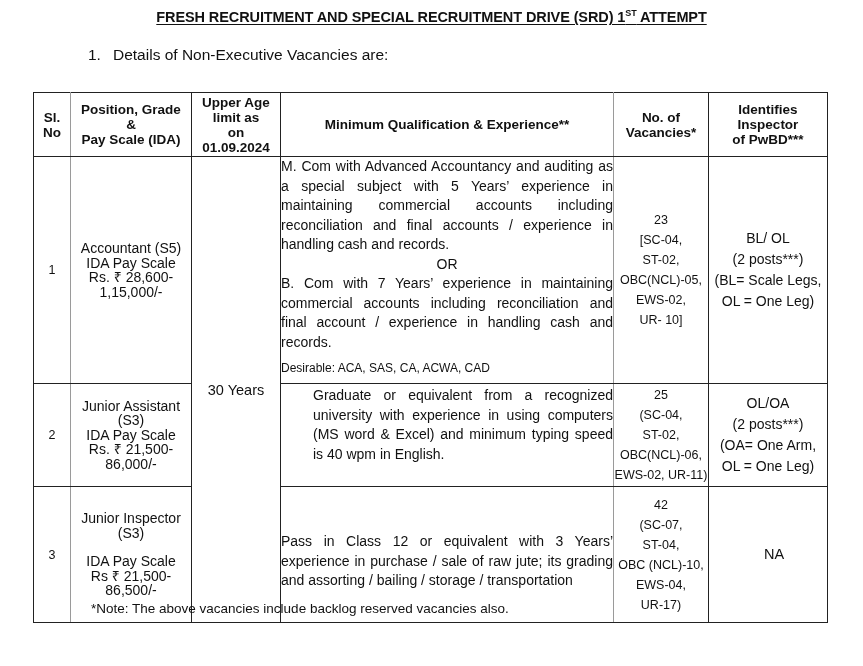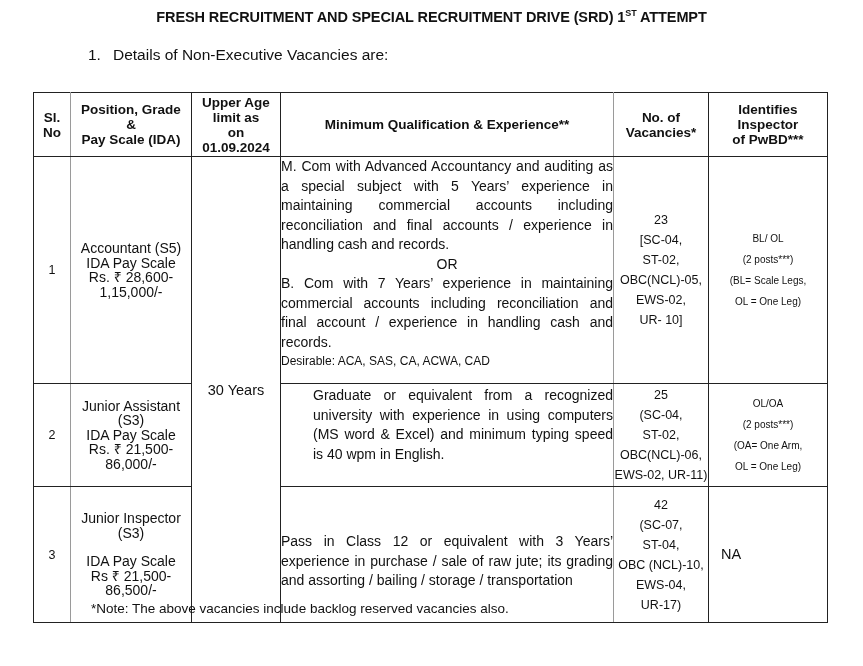--- a/index.html
+++ b/index.html
@@ -2,21 +2,21 @@
 <html><head>
 <meta charset="utf-8">
 <style>
   html, body { margin:0; padding:0; background:#ffffff; }
   body { width:863px; height:666px; position:relative; overflow:hidden; color:#111; }
   .title {
     position:absolute; left:0; right:0; top:9px; text-align:center;
     font-family:"Liberation Sans", sans-serif; font-weight:bold; font-size:14.5px;
     letter-spacing:-0.1px;
   }
-  .title span.u { text-underline-offset:2px; }
+  .title span.u { text-decoration:underline; text-underline-offset:2px; }
   .title sup { font-size:9px; vertical-align:6px; line-height:0; }
   .subhead {
     position:absolute; left:88px; top:46px;
     font-family:"Liberation Sans", sans-serif; font-size:15.5px;
   }
   .subhead .num { display:inline-block; width:25px; }
   table.vac {
     position:absolute; left:33px; top:92px; width:794px;
     border-collapse:collapse; table-layout:fixed;
     font-family:"Liberation Sans", sans-serif;
@@ -25,23 +25,23 @@
   table.vac th {
     font-weight:bold; font-size:13.5px; line-height:15px; text-align:center; vertical-align:middle;
     height:63px;
   }
   table.vac th.gray-r, table.vac td.gray-r { border-right-color:#9a9a9a; }
   td.sl { font-size:12.5px; text-align:center; vertical-align:middle; }
   td.pos { font-size:14px; line-height:14.5px; text-align:center; vertical-align:middle; }
   td.age { font-size:14.5px; text-align:center; vertical-align:top; padding-top:0; }
   td.qual { font-size:14px; line-height:19.5px; text-align:justify; vertical-align:top; padding:0 10px 0 8px; }
   td.qual .or { text-align:center; }
-  td.qual .desirable { font-size:12px; line-height:14px; margin-top:2px; }
+  td.qual .desirable { font-size:12px; line-height:14px; margin-top:9px; }
   td.nos { font-size:12.5px; line-height:20px; text-align:center; vertical-align:middle; }
-  td.pwbd { font-size:10px; line-height:21px; text-align:center; vertical-align:middle; }
+  td.pwbd { font-size:14px; line-height:21px; text-align:center; vertical-align:middle; }
   .row1 td { height:226px; }
   .row2 td { height:100px; }
   .row3 td { height:121px; }
   .notes {
     position:absolute; left:91px; top:598px;
     font-family:"Liberation Sans", sans-serif; font-size:13.5px; line-height:21px;
   }
   .block { display:block; }
 </style>
 </head>
@@ -169,21 +169,21 @@
         <div>Pass in Class 12 or equivalent with 3 Years’ experience in purchase / sale of raw jute; its grading and assorting / bailing / storage / transportation</div>
       </td>
       <td class="nos">
         <span class="block">42</span>
         <span class="block">(SC-07,</span>
         <span class="block">ST-04,</span>
         <span class="block">OBC (NCL)-10,</span>
         <span class="block">EWS-04,</span>
         <span class="block">UR-17)</span>
       </td>
-      <td class="pwbd" style="text-align:left; padding-left:12px; font-size:14.5px;">
+      <td class="pwbd" style="text-align:center; padding-left:12px; font-size:14.5px;">
         <span>NA</span>
       </td>
     </tr>
   </tbody>
 </table>
 
 <div class="notes">
   <div>*Note: The above vacancies include backlog reserved vacancies also.</div>
 </div>
 

